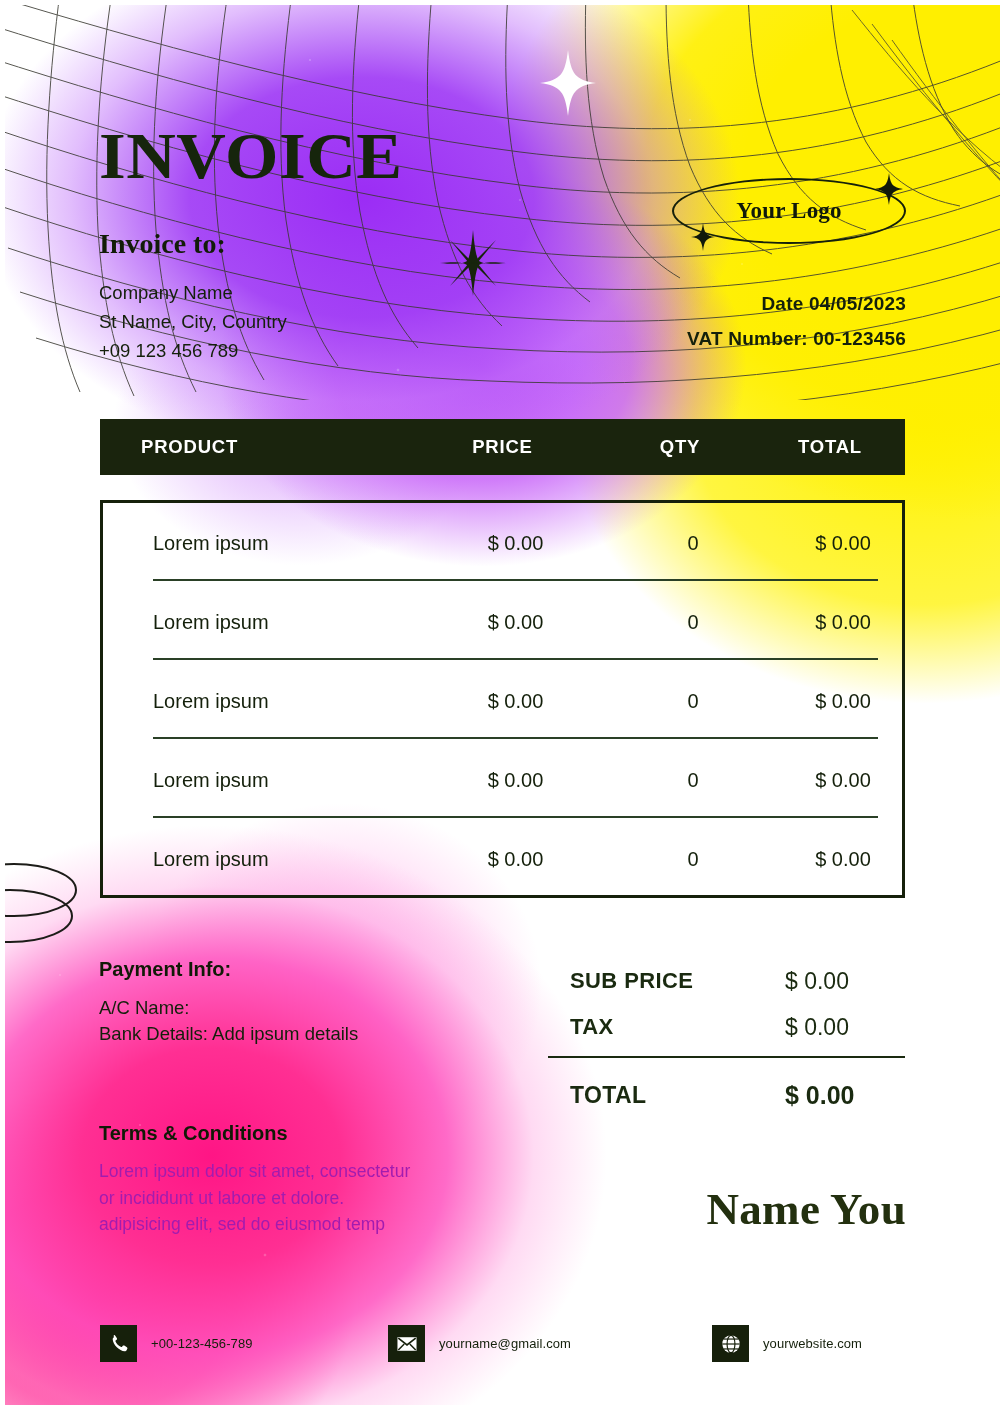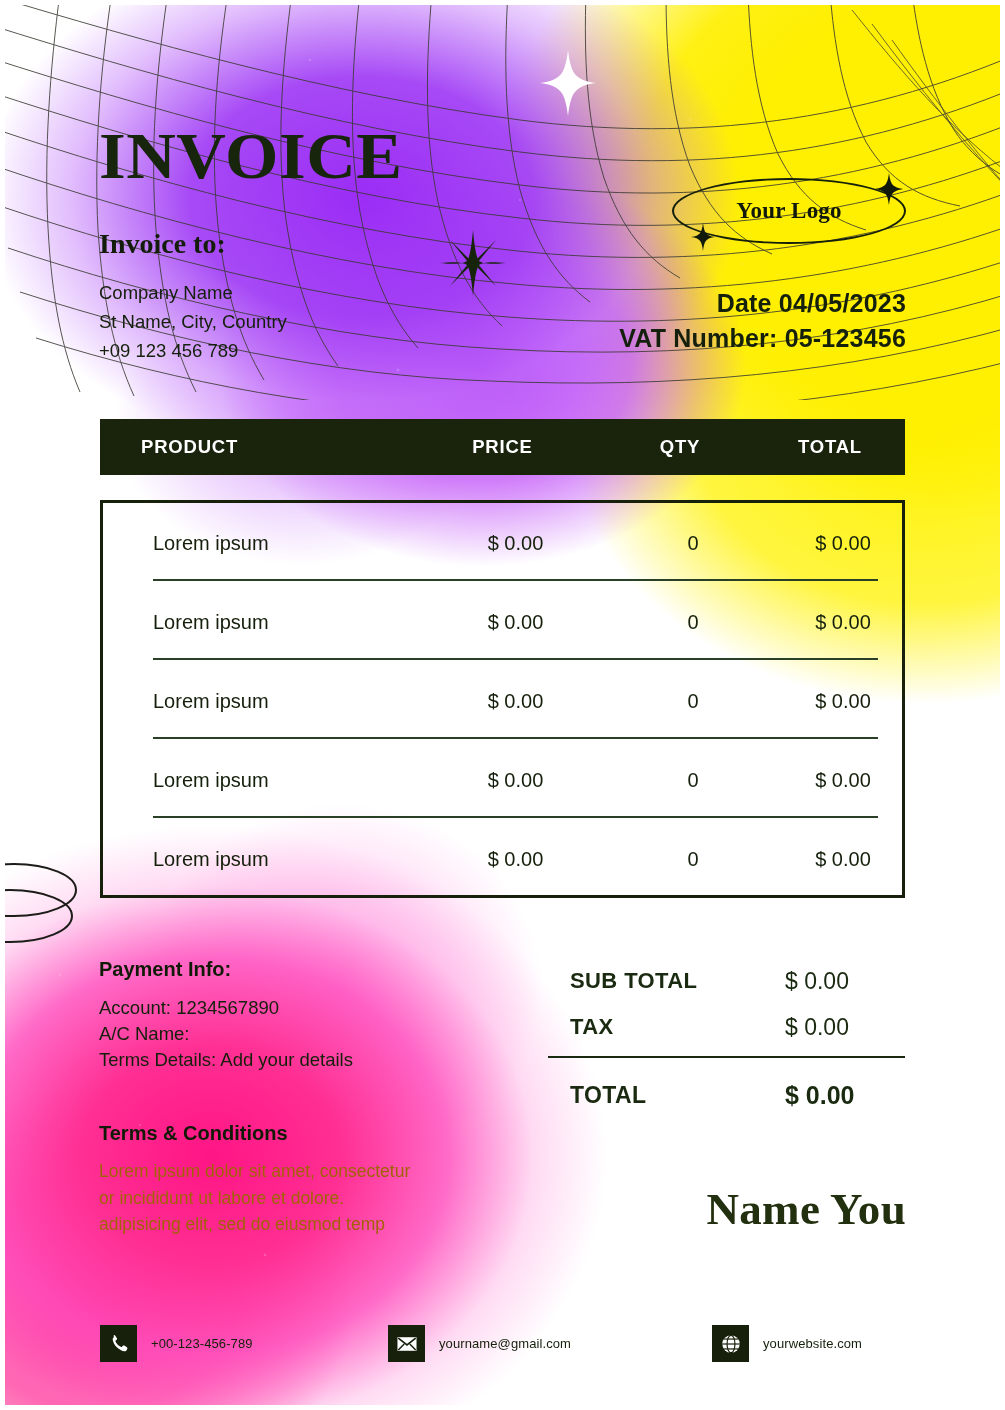--- a/index.html
+++ b/index.html
@@ -68,21 +68,21 @@
   .logo-wrap{position:absolute;left:672px;top:178px;width:234px;height:66px;}
   .logo-ellipse{position:absolute;inset:0;border:2px solid #15200a;border-radius:50%;}
   .logo-text{
     position:absolute;inset:0;display:flex;align-items:center;justify-content:center;
     font-family:"Liberation Serif", serif;font-weight:700;font-size:23px;color:#10190a;
     letter-spacing:.2px;
   }
   .logo-star{position:absolute;}
 
   .meta{position:absolute;right:99px;top:286px;text-align:right;}
-  .meta-line{font-size:25px;font-weight:700;color:#14200b;line-height:35px;letter-spacing:.2px;}
+  .meta-line{font-size:19px;font-weight:700;color:#14200b;line-height:35px;letter-spacing:.2px;}
 
   
   .tbl-head{
     position:absolute;left:100px;top:419px;width:805px;height:56px;
     background:#1a240d;display:flex;align-items:center;
   }
   .tbl-head .c{color:#ffffff;font-weight:700;font-size:18.5px;letter-spacing:.8px;}
   .tbl-box{
     position:absolute;left:100px;top:500px;width:805px;height:398px;
     border:3px solid #16200b;box-sizing:border-box;
@@ -96,21 +96,21 @@
   .c-price{width:205px;text-align:center;}
   .c-qty{width:150px;text-align:center;}
   .c-total{width:150px;text-align:center;}
   .tbl-head .c-prod{padding-left:41px;}
 
   
   .pay-head{position:absolute;left:99px;top:958px;font-size:20px;font-weight:700;color:#101a06;}
   .pay-lines{position:absolute;left:99px;top:995px;font-size:18.5px;color:#14200b;line-height:26px;}
 
   .terms-head{position:absolute;left:99px;top:1122px;font-size:20px;font-weight:700;color:#101a06;}
-  .terms-lines{position:absolute;left:99px;top:1158px;font-size:17.5px;color:#a16207;line-height:26.5px;}
+  .terms-lines{position:absolute;left:99px;top:1158px;font-size:17.5px;color:#a21caf;line-height:26.5px;}
 
   
   .totals{position:absolute;left:570px;top:958px;width:335px;}
   .t-row{display:flex;align-items:center;justify-content:space-between;height:46px;}
   .t-label{font-size:22px;font-weight:700;color:#1a2a10;letter-spacing:.4px;}
   .t-value{font-size:23px;font-weight:400;color:#1a2a10;min-width:120px;text-align:left;}
   .t-divider{position:absolute;left:-22px;top:98px;width:357px;height:2px;background:#1a2a10;}
   .t-row.grand{margin-top:22px;}
   .t-row.grand .t-label{font-size:23px;}
   .t-row.grand .t-value{font-size:25px;font-weight:700;}
@@ -225,21 +225,21 @@
       <svg class="logo-star" width="30" height="34" viewBox="0 0 30 34" style="top:-6px;right:2px;">
         <path d="M15,1 C16.6,12 18,15 29,17 C18,19 16.6,22 15,33 C13.4,22 12,19 1,17 C12,15 13.4,12 15,1 Z" fill="#11190a"></path>
       </svg>
       <svg class="logo-star" width="26" height="30" viewBox="0 0 26 30" style="bottom:-8px;left:18px;">
         <path d="M13,1 C14.4,11 15.6,13.6 25,15 C15.6,16.4 14.4,19 13,29 C11.6,19 10.4,16.4 1,15 C10.4,13.6 11.6,11 13,1 Z" fill="#11190a"></path>
       </svg>
     </div>
 
     <div class="meta">
       <div class="meta-line">Date 04/05/2023</div>
-      <div class="meta-line">VAT Number: 05-123456</div>
+      <div class="meta-line">VAT Number: 00-123456</div>
     </div>
 
     <div class="tbl-head">
       <div class="c c-prod">PRODUCT</div>
       <div class="c c-price">PRICE</div>
       <div class="c c-qty">QTY</div>
       <div class="c c-total">TOTAL</div>
     </div>
 
     <div class="tbl-box"></div>
@@ -279,35 +279,34 @@
       <div class="row" style="top:320px;">
         <div class="c c-prod">Lorem ipsum</div>
         <div class="c c-price">$ 0.00</div>
         <div class="c c-qty">0</div>
         <div class="c c-total">$ 0.00</div>
       </div>
     </div>
 
     <div class="pay-head">Payment Info:</div>
     <div class="pay-lines">
-      <div>Account: 1234567890</div>
       <div>A/C Name:</div>
-      <div>Terms Details: Add your details</div>
+      <div>Bank Details: Add ipsum details</div>
     </div>
 
     <div class="terms-head">Terms &amp; Conditions</div>
     <div class="terms-lines">
       <div>Lorem ipsum dolor sit amet, consectetur</div>
       <div>or incididunt ut labore et dolore.</div>
       <div>adipisicing elit, sed do eiusmod temp</div>
     </div>
 
     <div class="totals">
       <div class="t-row">
-        <div class="t-label">SUB TOTAL</div>
+        <div class="t-label">SUB PRICE</div>
         <div class="t-value">$ 0.00</div>
       </div>
       <div class="t-row">
         <div class="t-label">TAX</div>
         <div class="t-value">$ 0.00</div>
       </div>
       <div class="t-divider"></div>
       <div class="t-row grand">
         <div class="t-label">TOTAL</div>
         <div class="t-value">$ 0.00</div>

